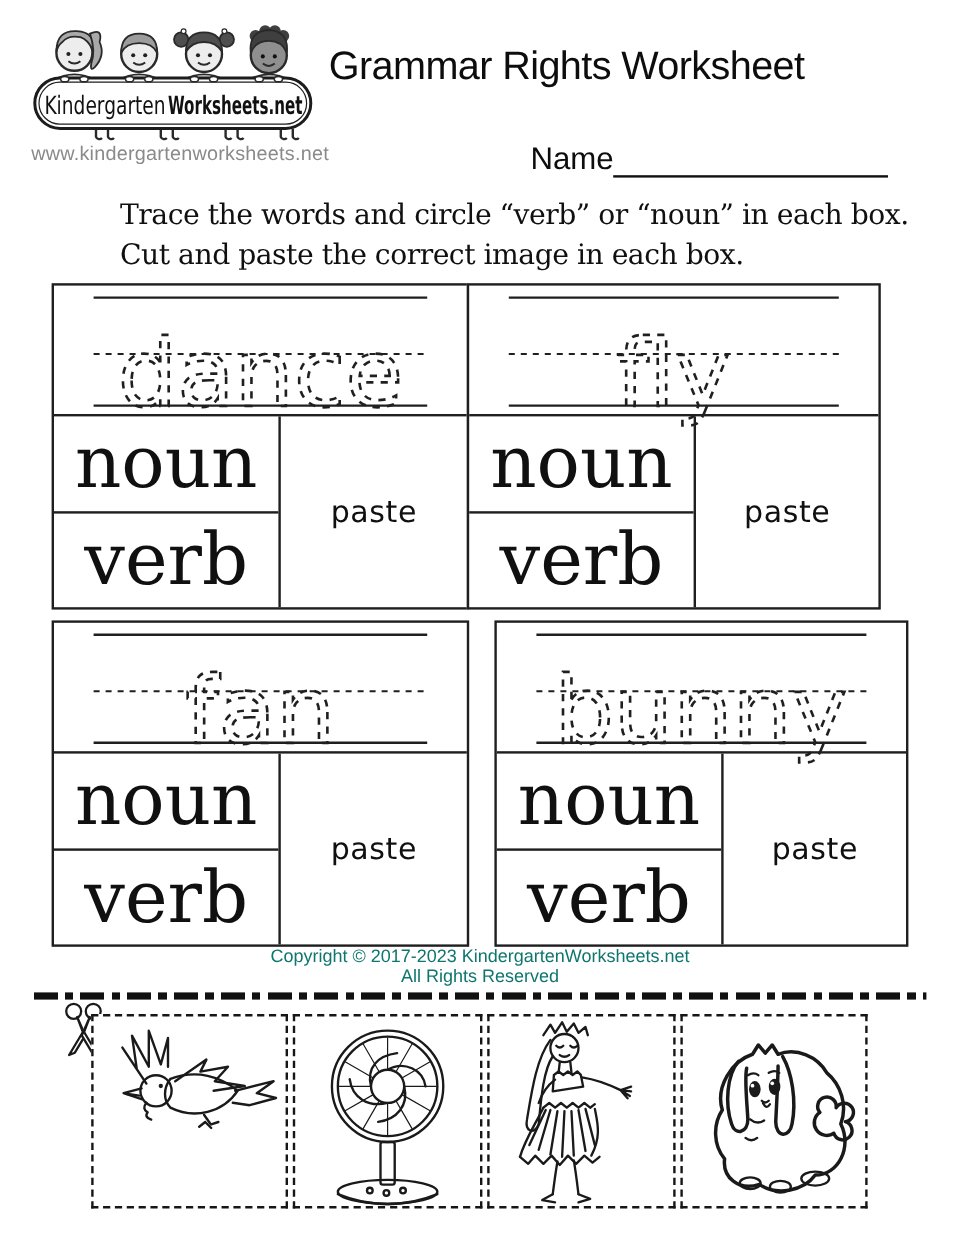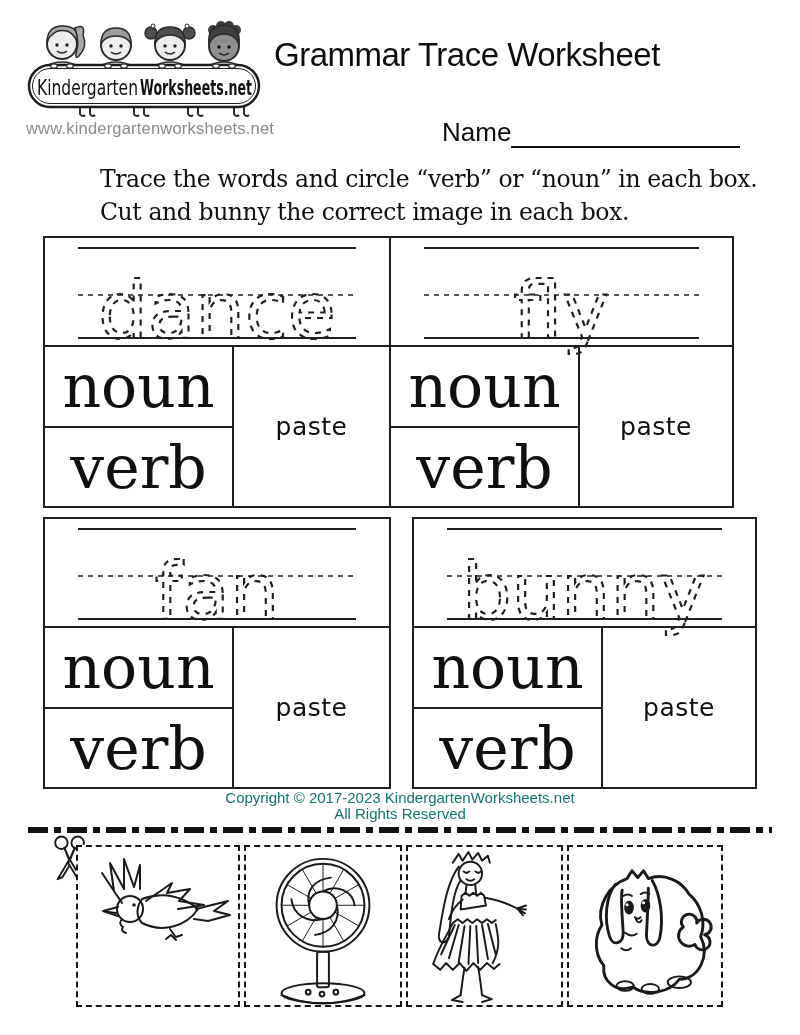--- a/index.html
+++ b/index.html
@@ -123,28 +123,28 @@
       <ellipse cx="138" cy="55" rx="3.4" ry="2.2"></ellipse>
         <ellipse cx="154" cy="55" rx="3.4" ry="2.2"></ellipse>
       <ellipse cx="192" cy="55" rx="3.4" ry="2.2"></ellipse>
         <ellipse cx="208" cy="55" rx="3.4" ry="2.2"></ellipse>
     </g>
     <text x="13" y="84" font-family="DejaVu Sans, sans-serif" font-size="21" fill="#111" textLength="101" lengthAdjust="spacingAndGlyphs">Kindergarten</text>
     <text x="116" y="84" font-family="DejaVu Sans, sans-serif" font-size="21" font-weight="bold" fill="#111" textLength="112" lengthAdjust="spacingAndGlyphs">Worksheets.net</text>
   </svg>
   <div class="logo-url">www.kindergartenworksheets.net</div>
 
-  <div class="title">Grammar Trace Worksheet</div>
+  <div class="title">Grammar Rights Worksheet</div>
   <div class="name-row">
     <span>Name</span><span class="name-line"></span>
   </div>
 
   <div class="instructions">
     <div>Trace the words and circle “verb” or “noun” in each box.</div>
-    <div>Cut and bunny the correct image in each box.</div>
+    <div>Cut and paste the correct image in each box.</div>
   </div>
 
   <div class="wbox b1">
     <div class="trace">
       <svg viewBox="0 0 344 107" width="100%" height="107">
         <line x1="33" y1="10" x2="311" y2="10" stroke="#1f1f1f" stroke-width="2"></line>
         <line x1="33" y1="57" x2="311" y2="57" stroke="#1f1f1f" stroke-width="1.6" stroke-dasharray="5 5"></line>
         <line x1="33" y1="100" x2="311" y2="100" stroke="#1f1f1f" stroke-width="2"></line>
         <text x="172" y="100" text-anchor="middle">dance</text>
       </svg>

